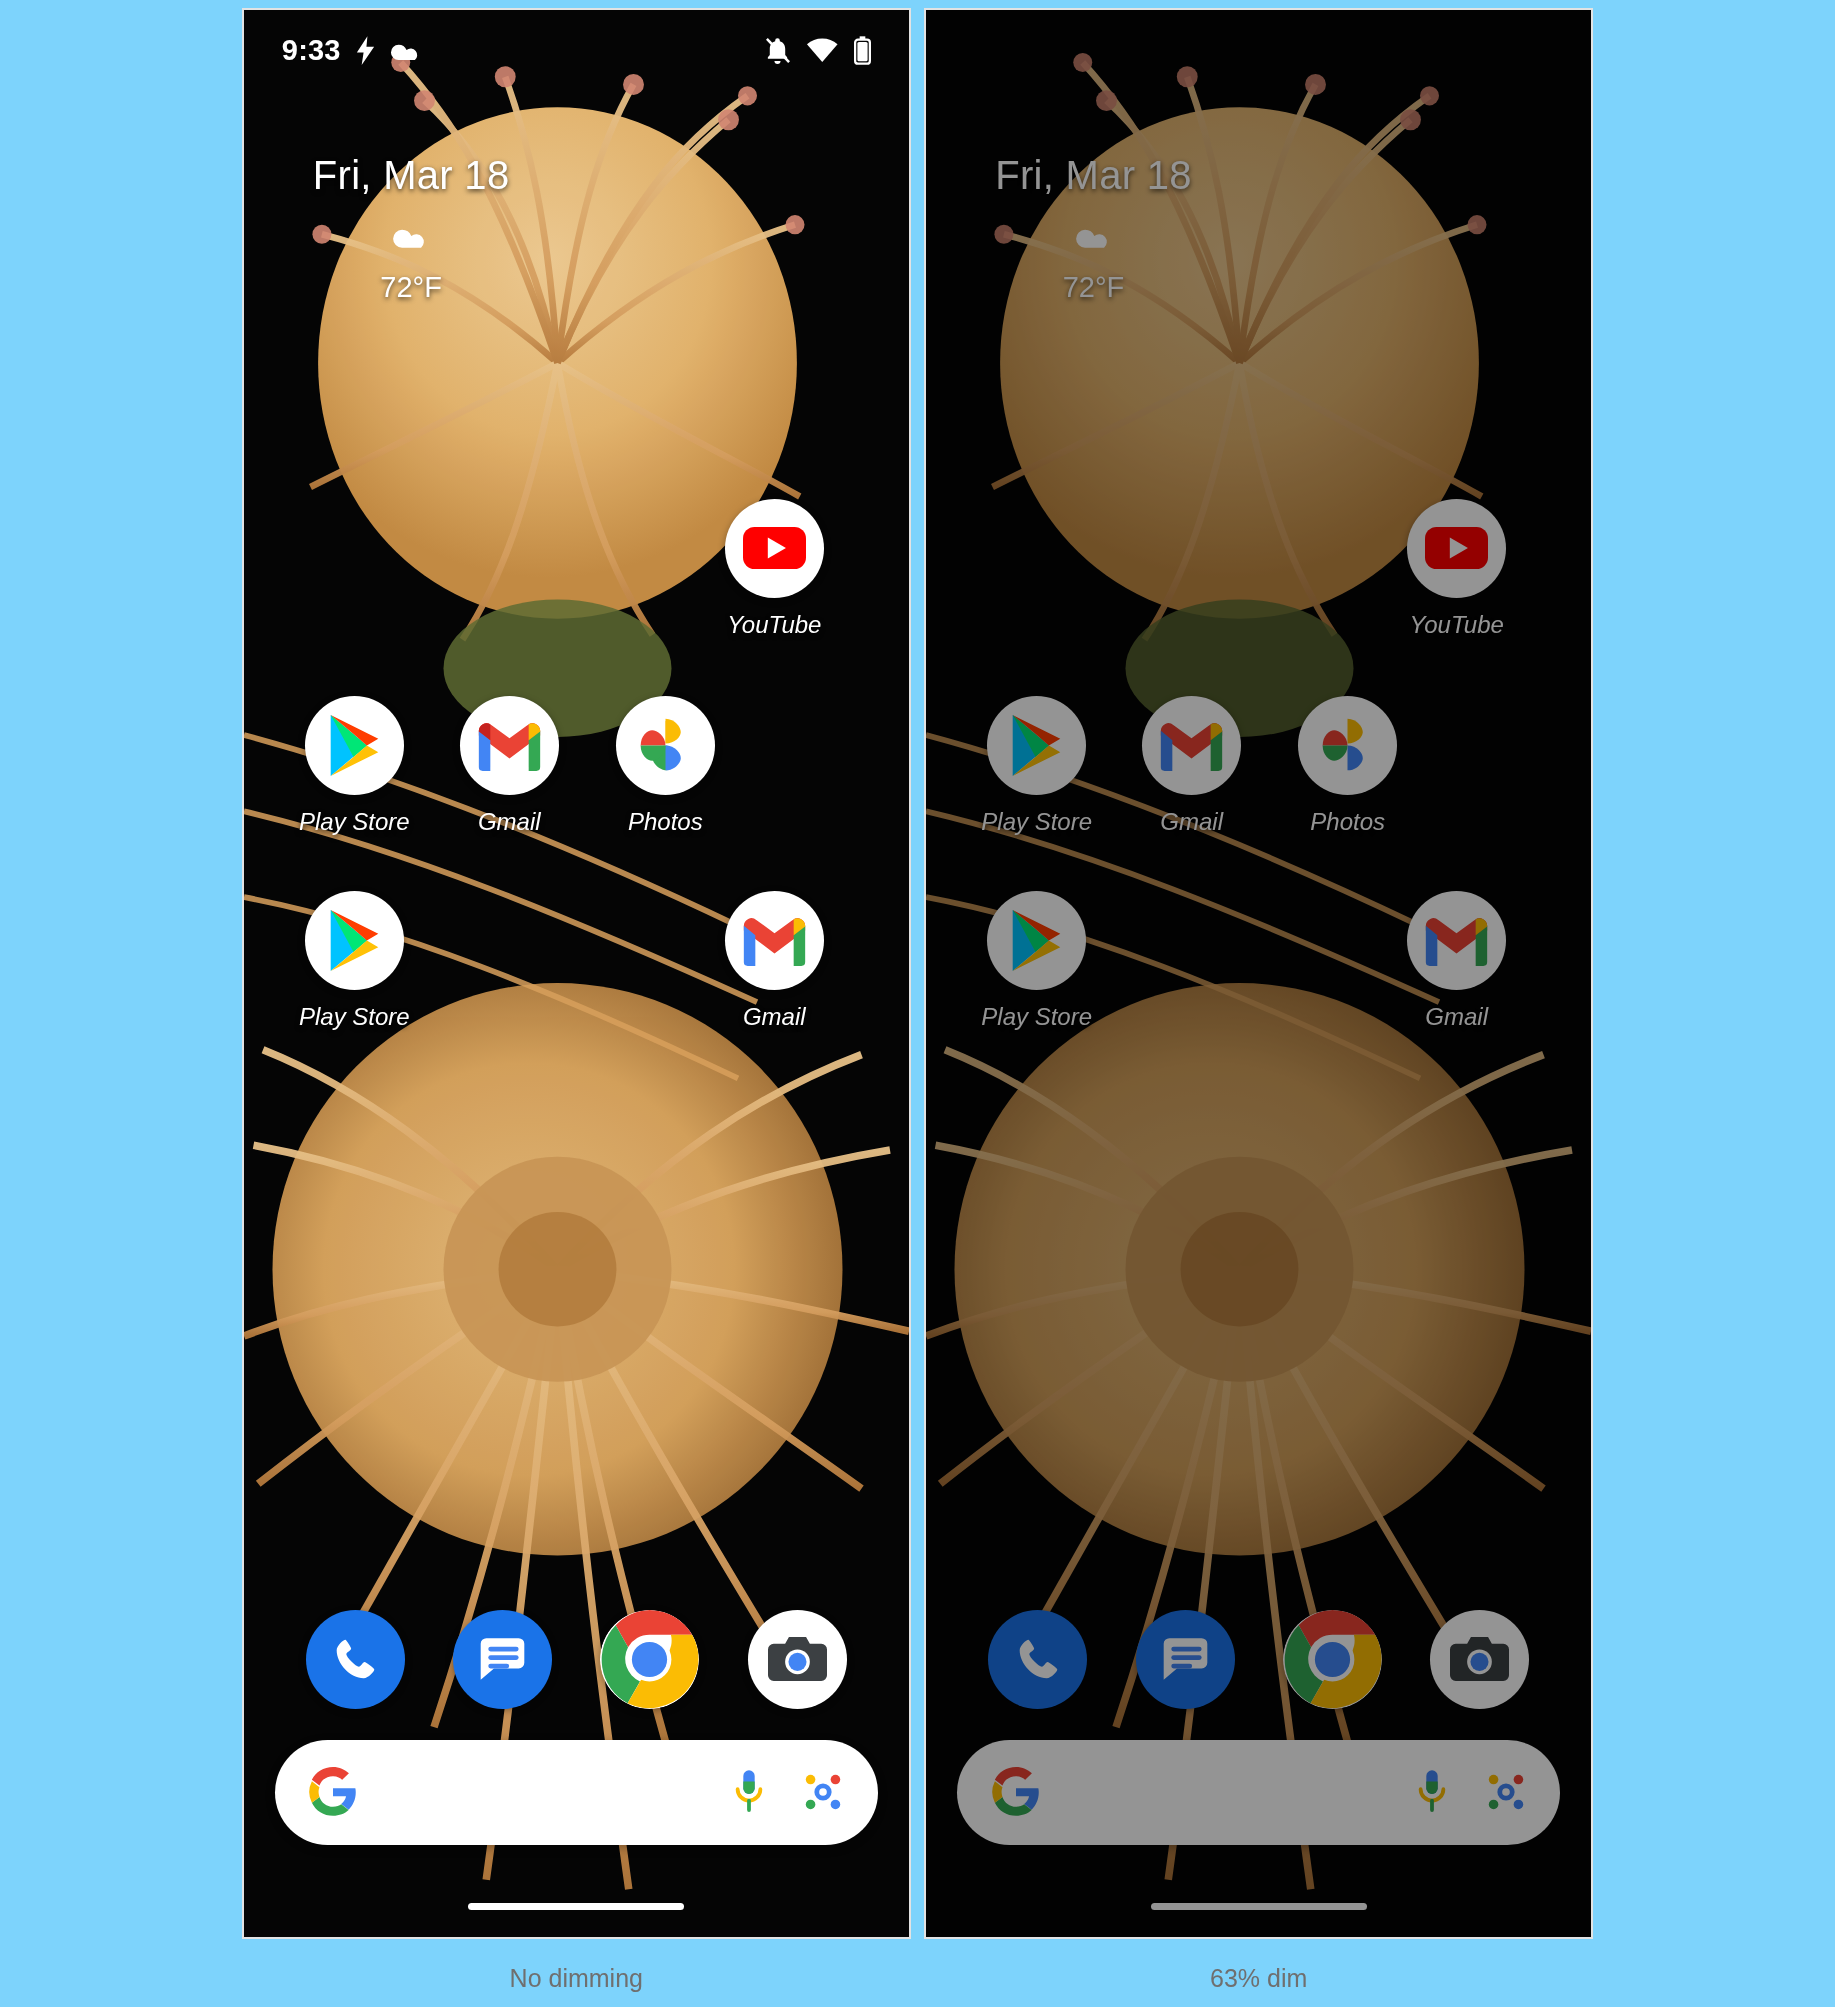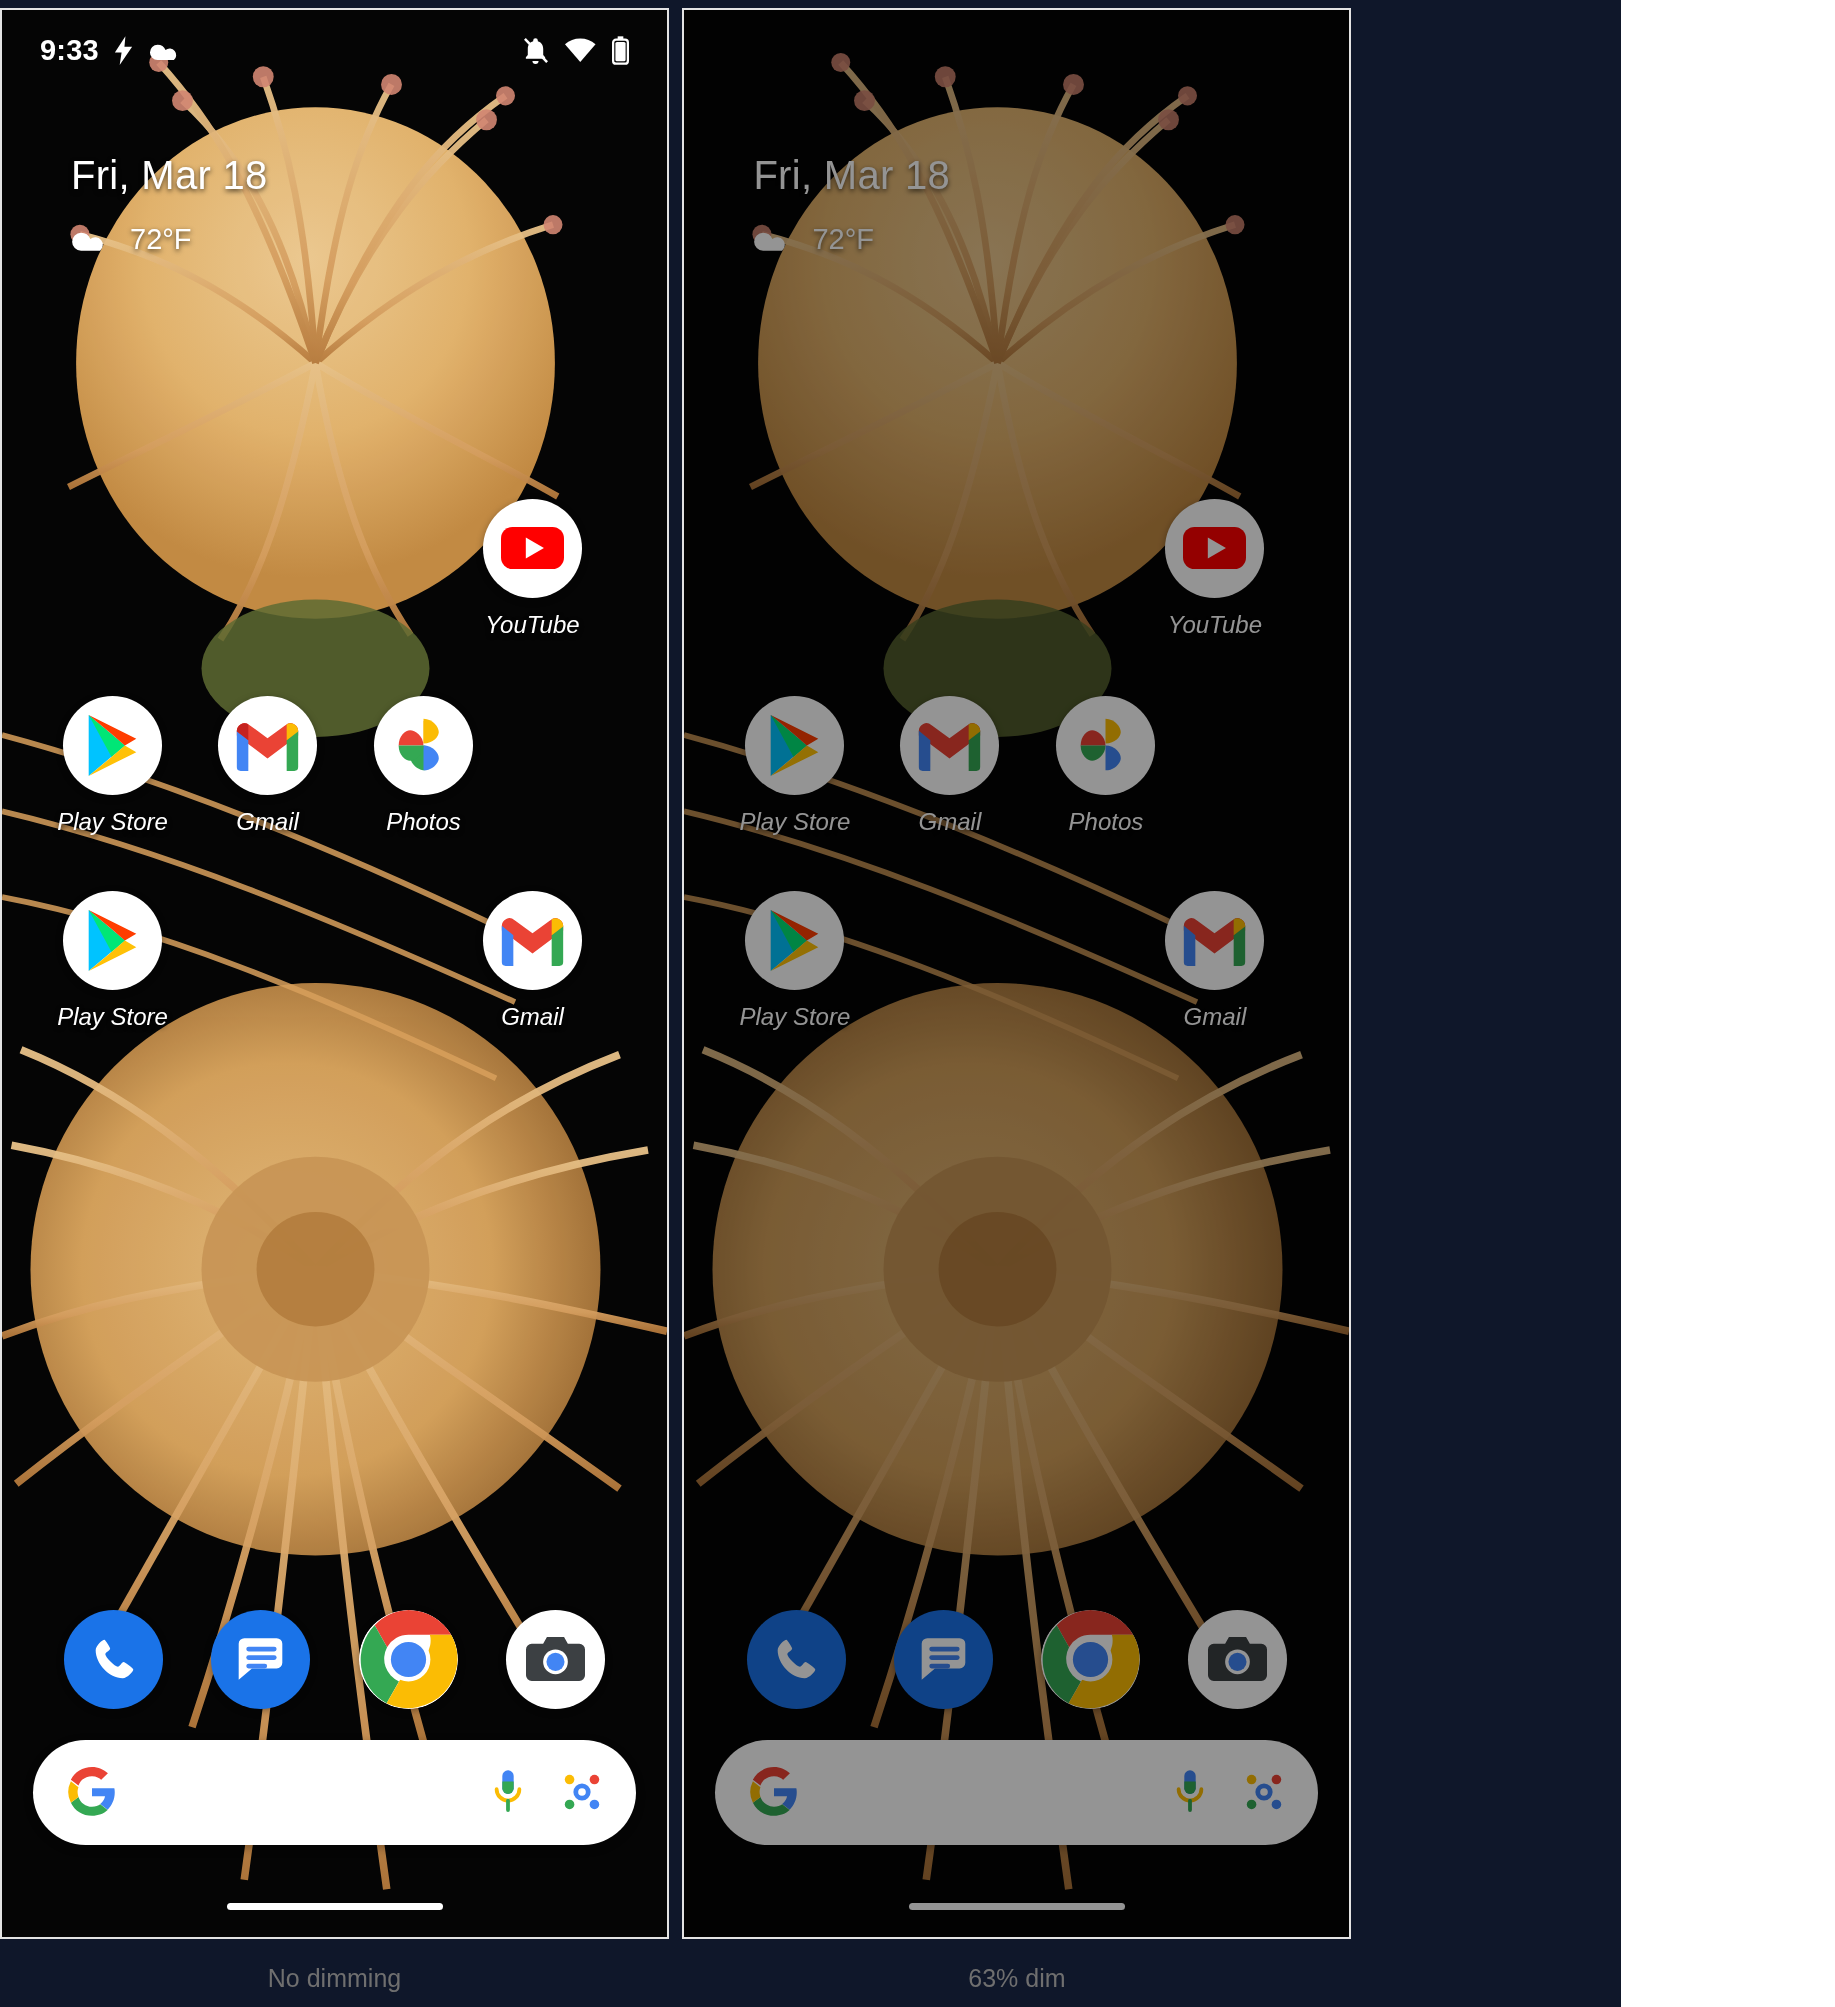--- a/index.html
+++ b/index.html
@@ -1,36 +1,36 @@
 <!DOCTYPE html>
 <html><head>
 <meta charset="utf-8">
 <style>
   html,body{margin:0;padding:0;background:#ffffff;}
   body{width:1835px;height:2007px;font-family:"Liberation Sans",sans-serif;overflow:hidden;}
-  .stage{position:relative;width:1621px;height:2007px;background:#0f172a;display:flex;flex-direction:column;align-items:flex-start;}
+  .stage{position:relative;width:1835px;height:2007px;background:#7dd3fc;display:flex;flex-direction:column;align-items:center;}
   .panels{display:flex;gap:13.4px;padding-top:7.6px;}
   .panel{display:flex;flex-direction:column;align-items:center;}
   .phone{position:relative;width:669px;height:1931px;background:#000;overflow:hidden;border:2.9px solid #e3e3e3;box-sizing:border-box;}
   .dimlayer{position:absolute;inset:0;pointer-events:none;z-index:60;}
   .dim-50{background:rgba(0,0,0,0.42);}
   
   .wall{position:absolute;inset:0;background:#050505;overflow:hidden;}
   .wall svg{position:absolute;left:0;top:0;width:100%;height:100%;}
   
   .status{position:absolute;left:0;right:0;top:0;height:82px;z-index:30;
     display:flex;align-items:center;justify-content:space-between;padding:0 38px;box-sizing:border-box;}
   .status-left{display:flex;align-items:center;gap:13.4px;}
   .status-right{display:flex;align-items:center;gap:15.3px;}
   .clock{color:#fff;font-size:29px;font-weight:700;letter-spacing:0.2px;}
   .sicon{display:block;}
   
   .widget{position:absolute;left:69px;top:143px;z-index:30;}
   .wdate{color:#fff;font-size:40px;font-weight:400;letter-spacing:0.3px;text-shadow:0 1.9px 5.7px rgba(0,0,0,.7);}
-  .wrow{display:flex;align-items:center;gap:21px;margin-top:25px;}
+  .wrow{display:flex;align-items:center;gap:21px;margin-top:25px;flex-direction:column;}
   .wtemp{color:#fff;font-size:29px;font-weight:500;text-shadow:0 1.9px 5.7px rgba(0,0,0,.7);}
   
   .grid{position:absolute;left:0;right:0;top:0;bottom:0;z-index:30;}
   .app{position:absolute;width:157px;display:flex;flex-direction:column;align-items:center;font-style:italic;}
   .icon{width:99px;height:99px;border-radius:50%;background:#fff;display:flex;align-items:center;justify-content:center;overflow:hidden;box-shadow:0 1.9px 7.6px rgba(0,0,0,.35);}
   .label{margin-top:13.4px;color:#fff;font-size:24px;font-weight:500;text-shadow:0 1.9px 4.8px rgba(0,0,0,.85);white-space:nowrap;}
   
   .dock{position:absolute;left:0;right:0;bottom:228px;z-index:30;display:flex;justify-content:space-around;padding:0 38px;box-sizing:border-box;}
   .dockicon{width:99px;height:99px;border-radius:50%;display:flex;align-items:center;justify-content:center;overflow:hidden;box-shadow:0 1.9px 7.6px rgba(0,0,0,.35);}
   .dk-blue{background:#1a73e8;}

